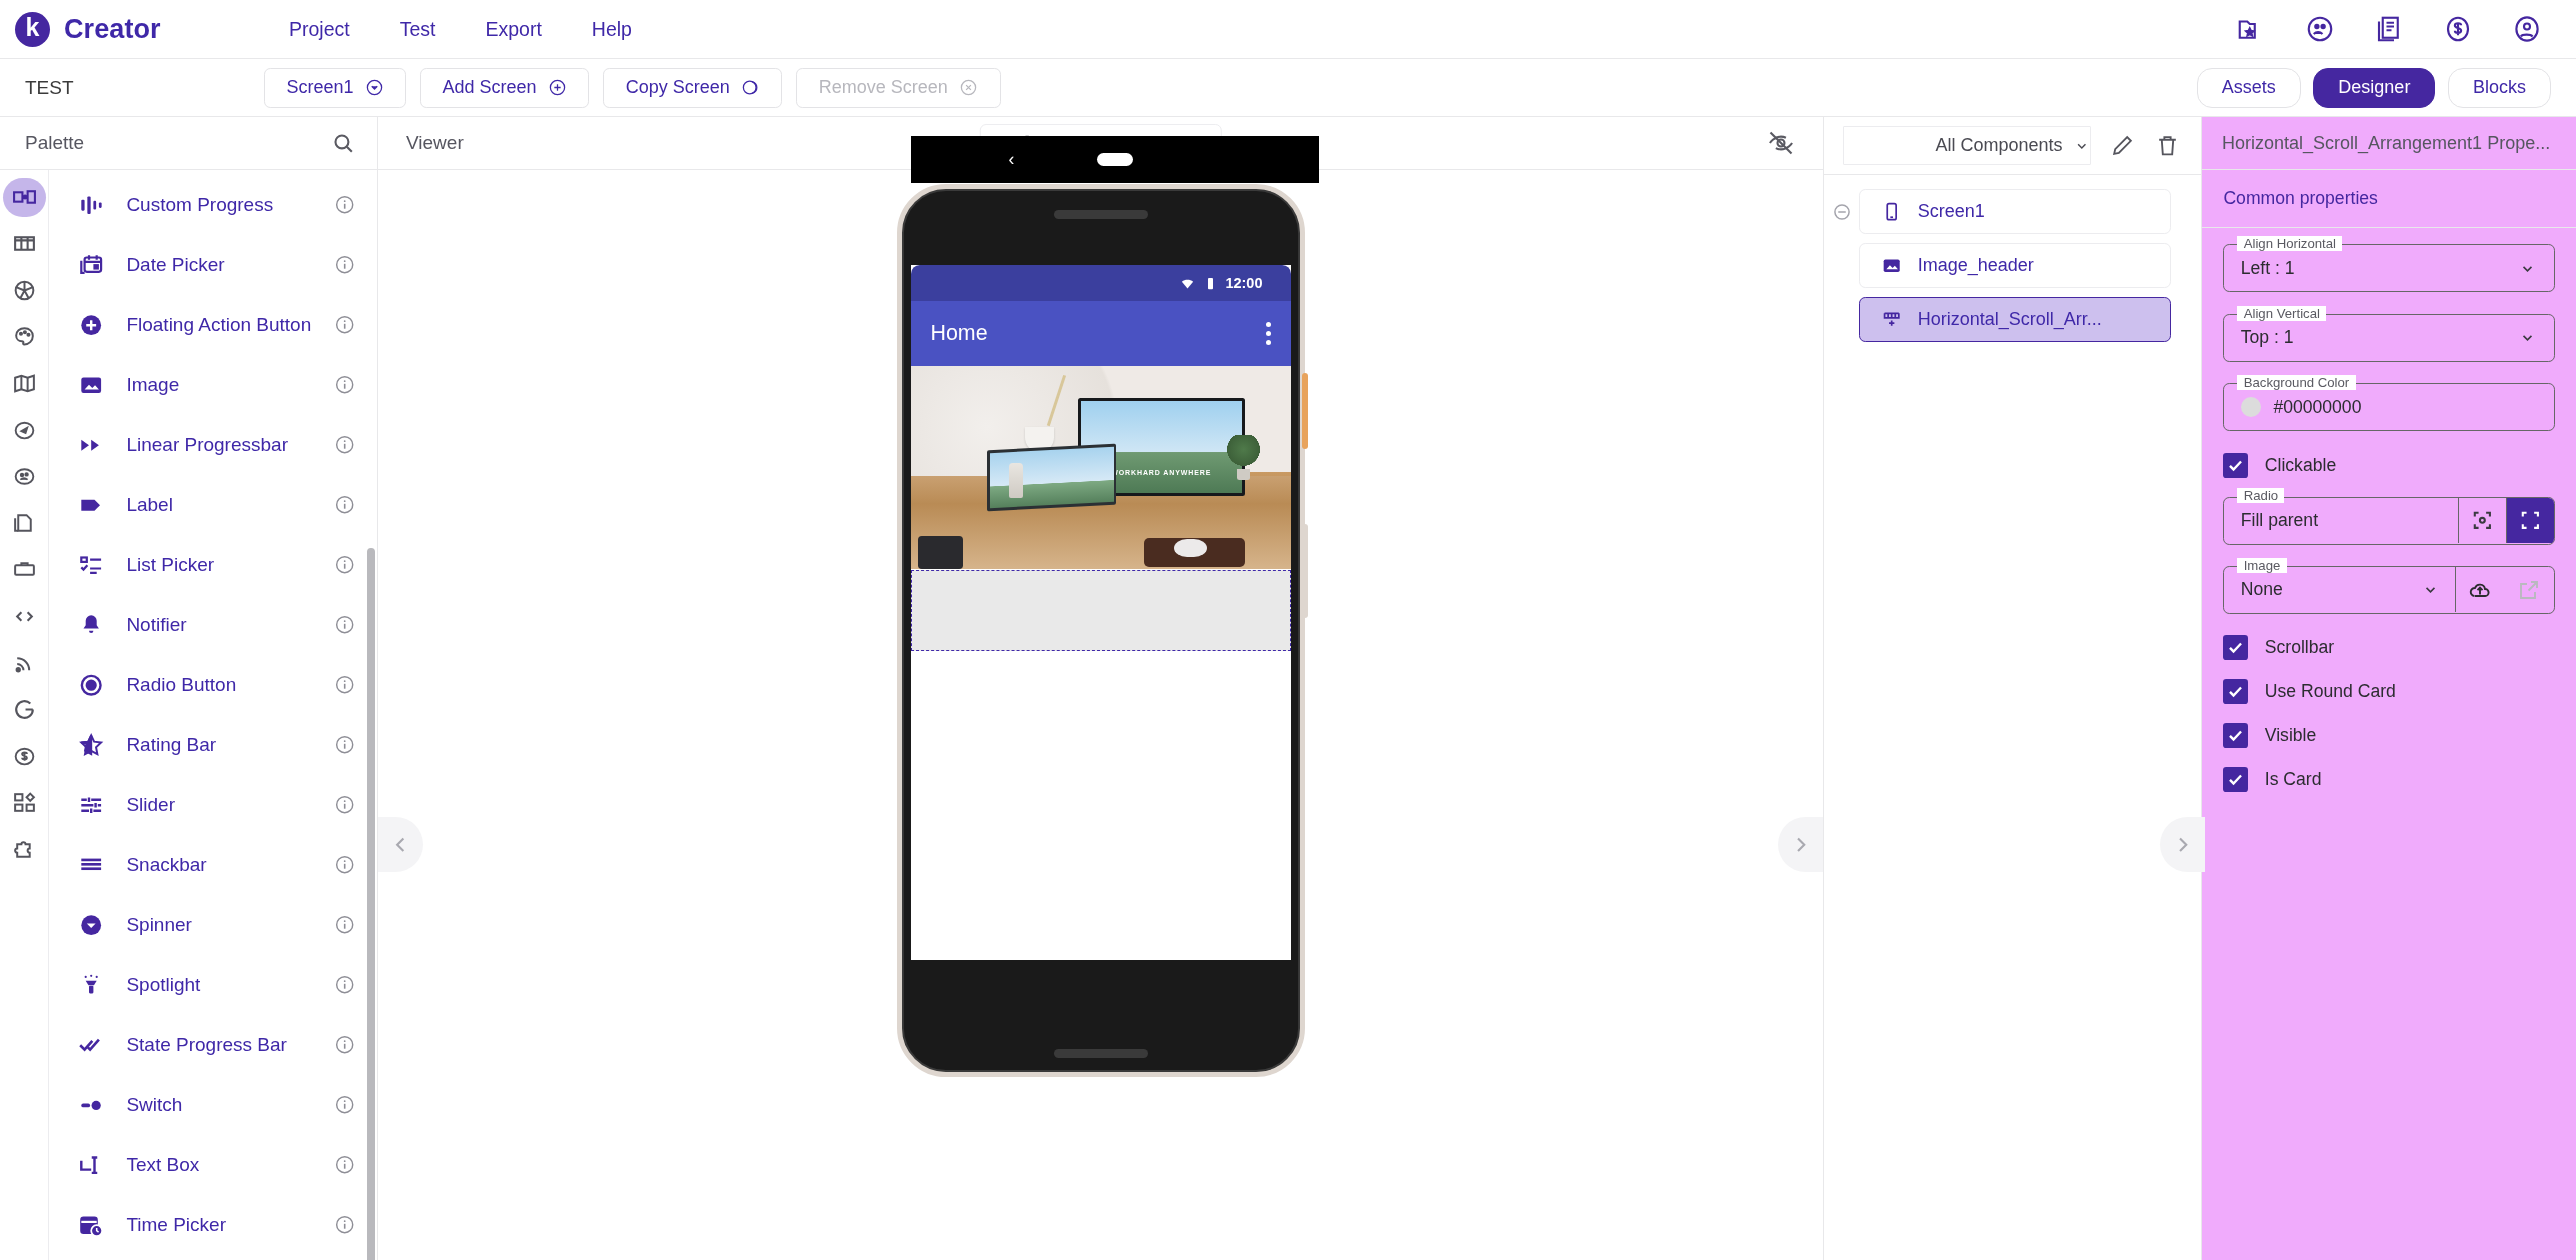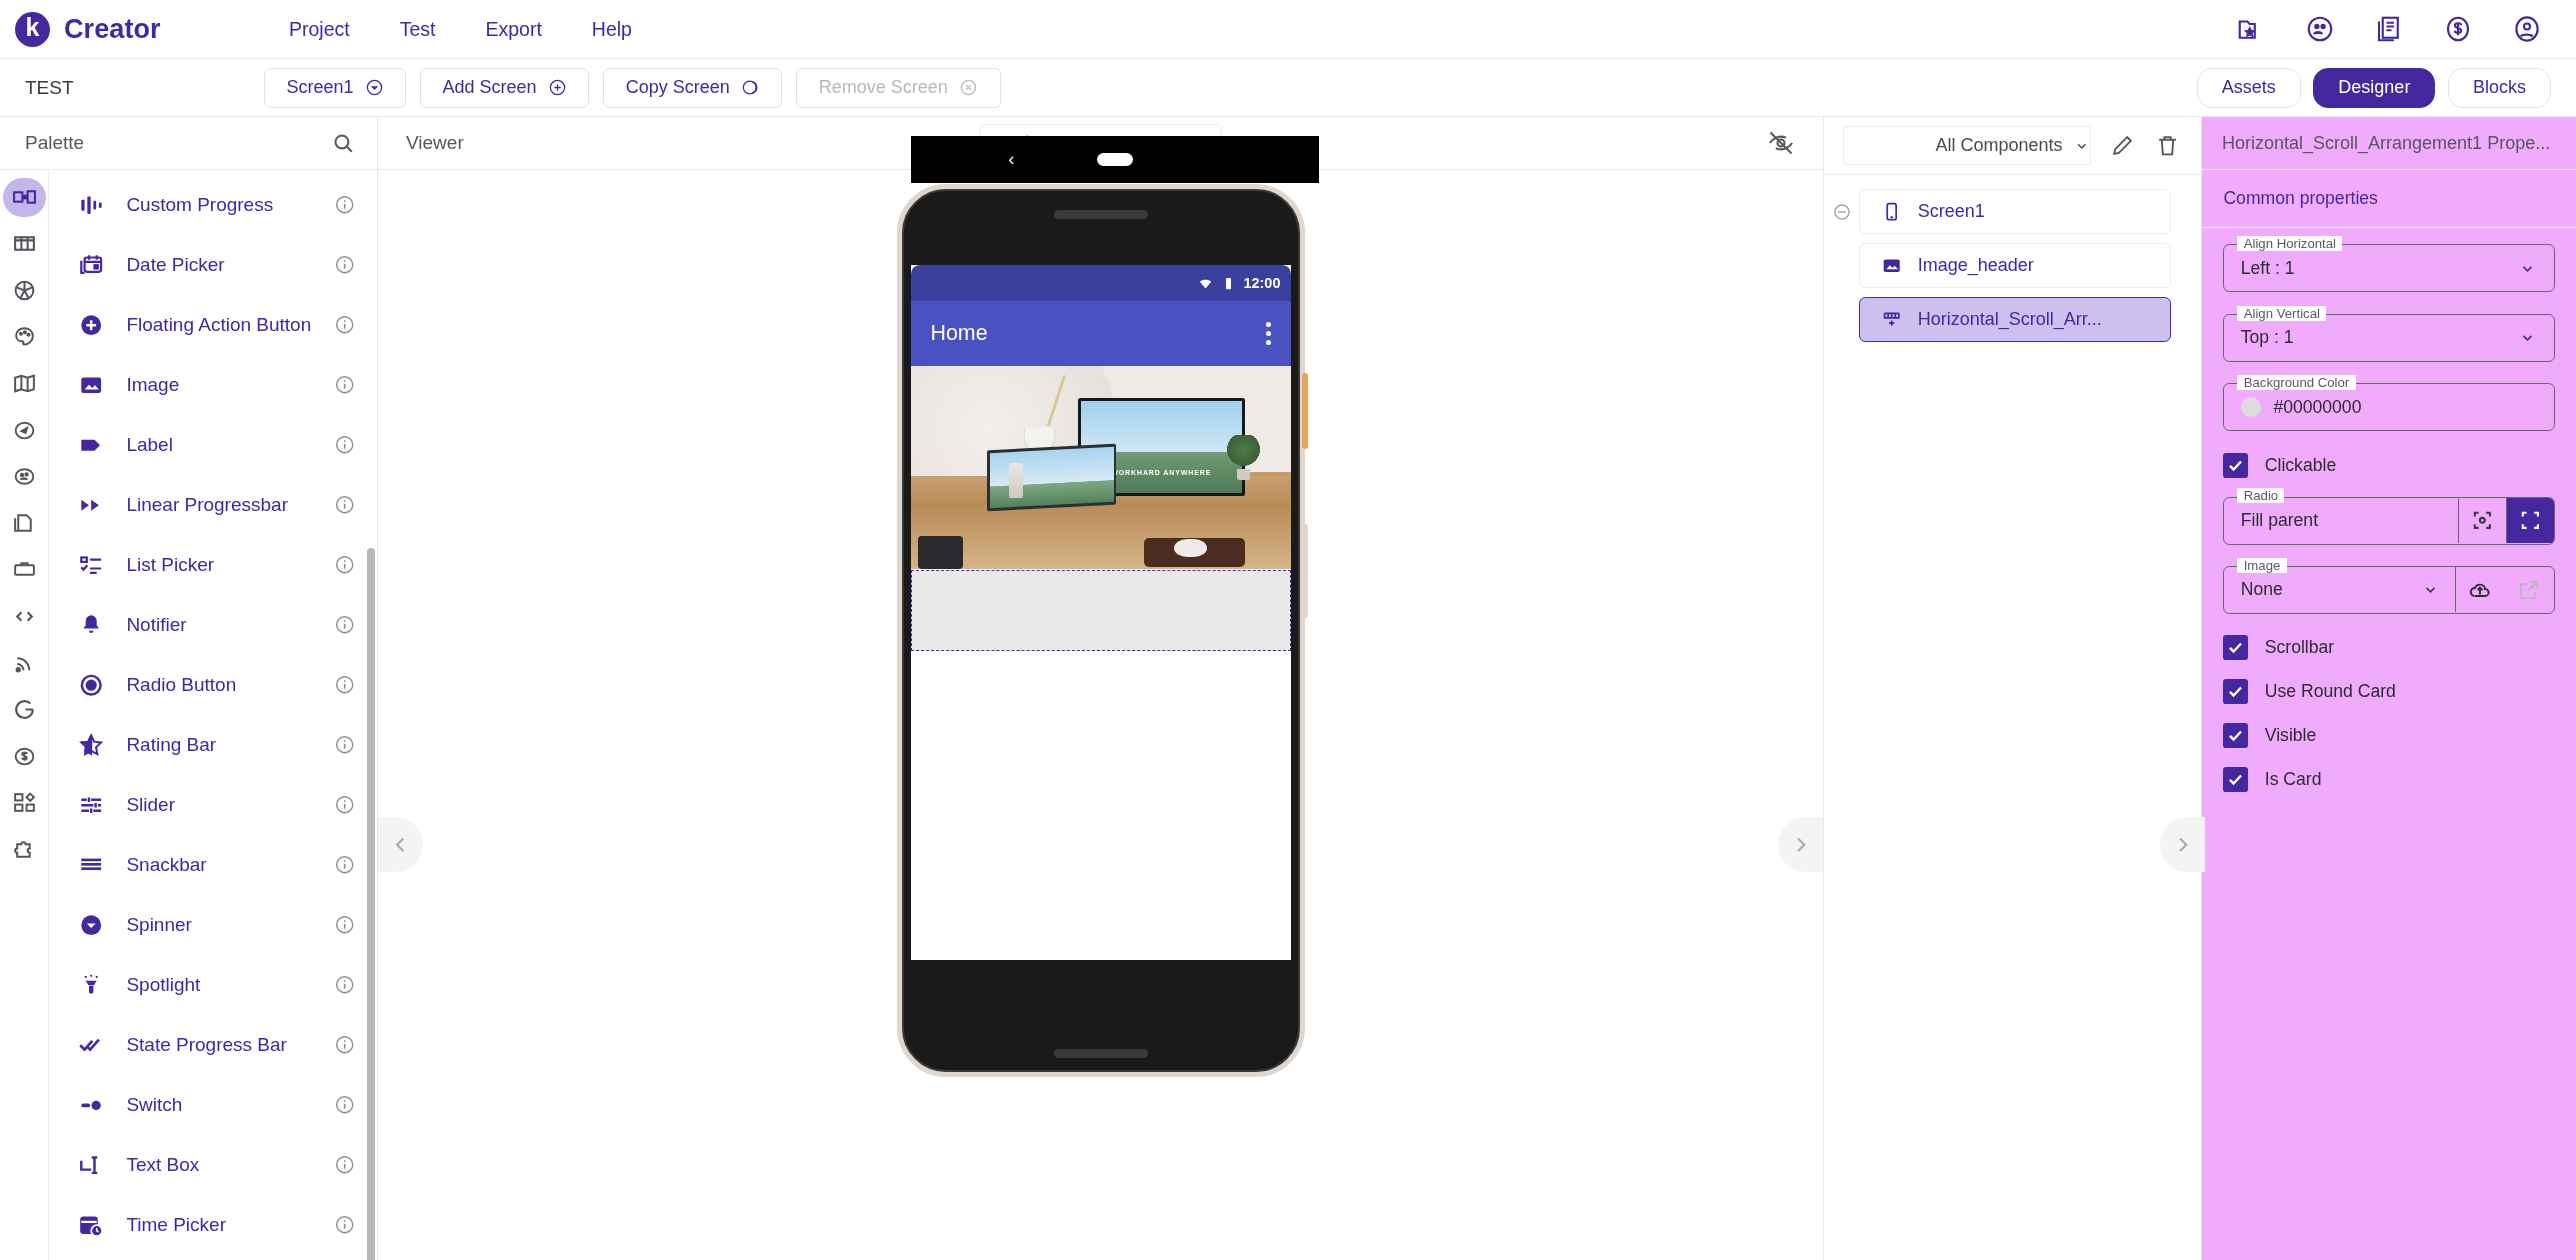--- a/index.html
+++ b/index.html
@@ -133,21 +133,21 @@
     width: 94px; height: 8.8px; background: #3a3a3a; border-radius: 5px;
   }
   .btn-power { position: absolute; right: -3.1px; top: 189px; width: 5.7px; height: 76px; background: #e8a35c; border-radius: 3.1px; }
   .btn-vol { position: absolute; right: -3.1px; top: 340px; width: 5.7px; height: 94px; background: #ded6cf; border-radius: 3.1px; }
   .phone-screen {
     position: absolute; left: 14px; right: 14px; top: 81px; height: 695px;
     background: #fff; overflow: hidden;
   }
   .status-bar {
     height: 36px; background: #3b3f9e; display: flex; align-items: center;
-    justify-content: flex-end; gap: 7.6px; padding-right: 10px;
+    justify-content: flex-end; gap: 7.6px; padding-right: 28px;
     border-radius: 8.8px 8.8px 0 0;
   }
   .status-bar .stxt { color:#fff; font-size: 14.5px; font-weight: 600; }
   .status-bar svg { width: 15px; height: 15px; }
   .app-bar {
     height: 65px; background: #4a52c2; display: flex; align-items: center;
     padding: 0 20px; position: relative;
   }
   .app-bar-title { color: #fff; font-size: 21.4px; }
   .app-bar-dots { margin-left: auto; display: flex; flex-direction: column; gap: 3.8px; }
@@ -537,39 +537,39 @@
               </span>
             <span class="comp-label">Image</span>
             <span class="comp-info"><svg viewBox="0 0 24 24" fill="none" stroke="#8e8e96" stroke-width="1.6">
                   <circle cx="12" cy="12" r="9"></circle>
                   <path d="M12 11v5.5" stroke-width="1.8"></path>
                   <circle cx="12" cy="8" r="1" fill="#8e8e96" stroke="none"></circle>
                 </svg></span>
           </div>
           <div class="comp-item">
             <span class="comp-ico">
-                <svg viewBox="0 0 24 24">
-                  <path d="M3 7h12l5 5-5 5H3z" fill="#4527a0"></path>
-                </svg>
-              </span>
-            <span class="comp-label">Label</span>
-            <span class="comp-info"><svg viewBox="0 0 24 24" fill="none" stroke="#8e8e96" stroke-width="1.6">
-                  <circle cx="12" cy="12" r="9"></circle>
-                  <path d="M12 11v5.5" stroke-width="1.8"></path>
-                  <circle cx="12" cy="8" r="1" fill="#8e8e96" stroke="none"></circle>
-                </svg></span>
-          </div>
-          <div class="comp-item">
-            <span class="comp-ico">
                 <svg viewBox="0 0 24 24" fill="#4527a0">
                   <path d="M3 7l7 5-7 5z"></path>
                   <path d="M12 7l7 5-7 5z"></path>
                 </svg>
               </span>
             <span class="comp-label">Linear Progressbar</span>
+            <span class="comp-info"><svg viewBox="0 0 24 24" fill="none" stroke="#8e8e96" stroke-width="1.6">
+                  <circle cx="12" cy="12" r="9"></circle>
+                  <path d="M12 11v5.5" stroke-width="1.8"></path>
+                  <circle cx="12" cy="8" r="1" fill="#8e8e96" stroke="none"></circle>
+                </svg></span>
+          </div>
+          <div class="comp-item">
+            <span class="comp-ico">
+                <svg viewBox="0 0 24 24">
+                  <path d="M3 7h12l5 5-5 5H3z" fill="#4527a0"></path>
+                </svg>
+              </span>
+            <span class="comp-label">Label</span>
             <span class="comp-info"><svg viewBox="0 0 24 24" fill="none" stroke="#8e8e96" stroke-width="1.6">
                   <circle cx="12" cy="12" r="9"></circle>
                   <path d="M12 11v5.5" stroke-width="1.8"></path>
                   <circle cx="12" cy="8" r="1" fill="#8e8e96" stroke="none"></circle>
                 </svg></span>
           </div>
           <div class="comp-item">
             <span class="comp-ico">
                 <svg viewBox="0 0 24 24" fill="none" stroke="#4527a0" stroke-width="2">
                   <rect x="3" y="5" width="5" height="4"></rect>

